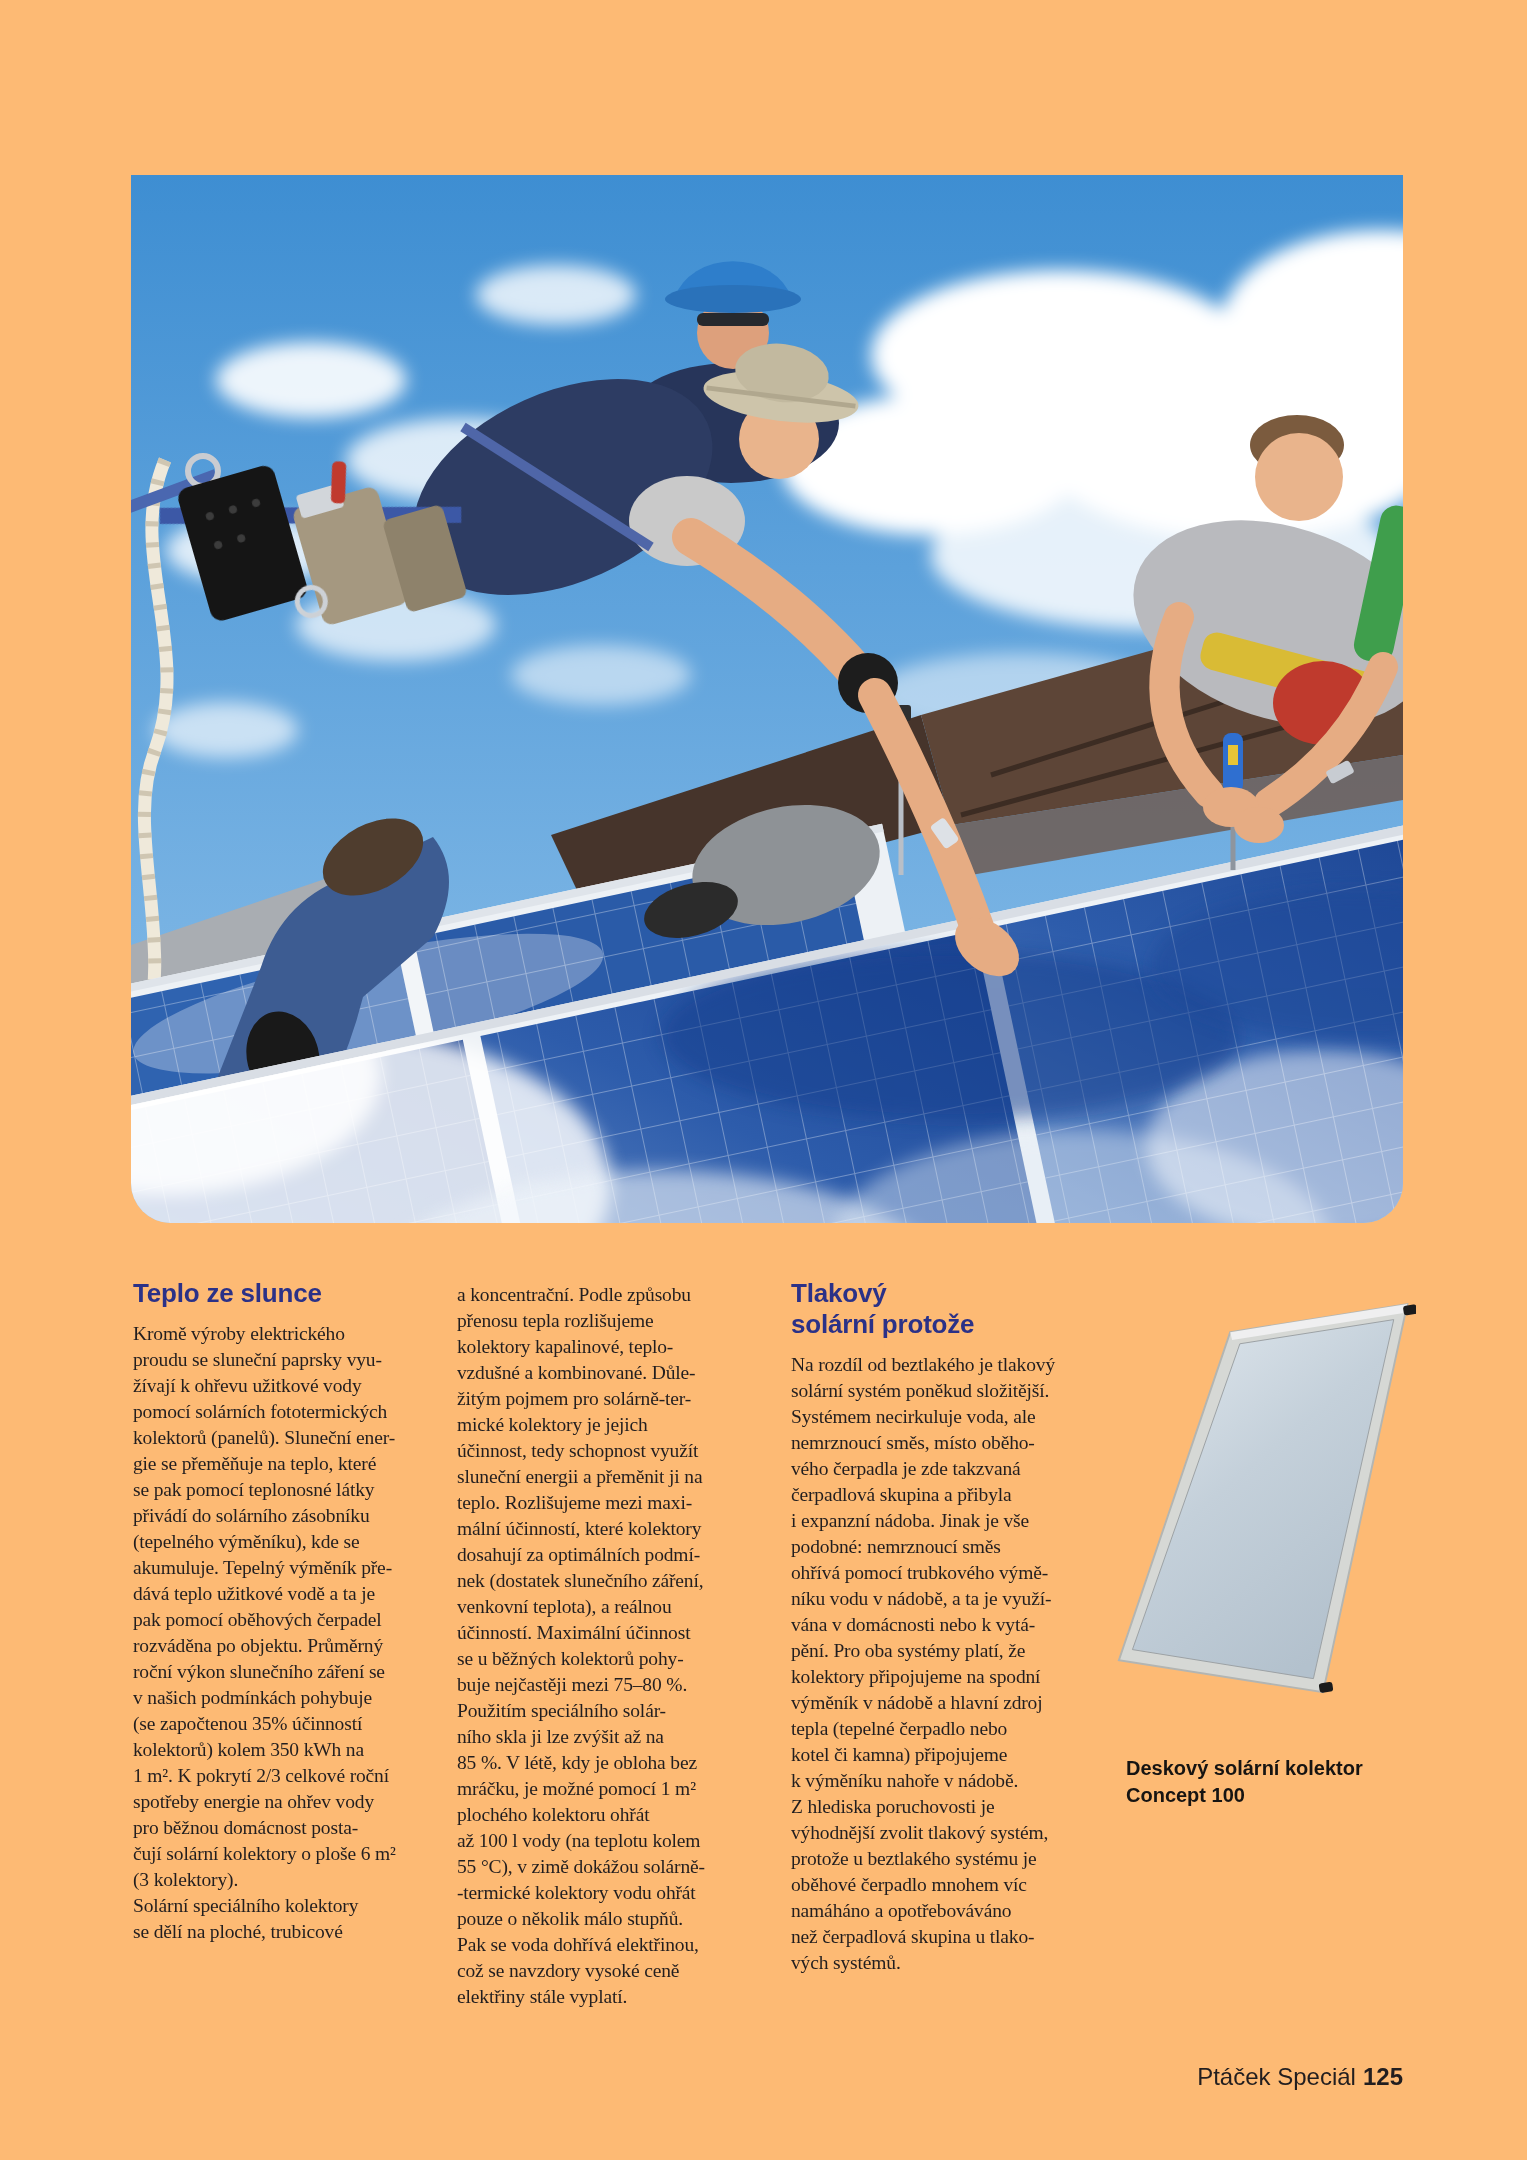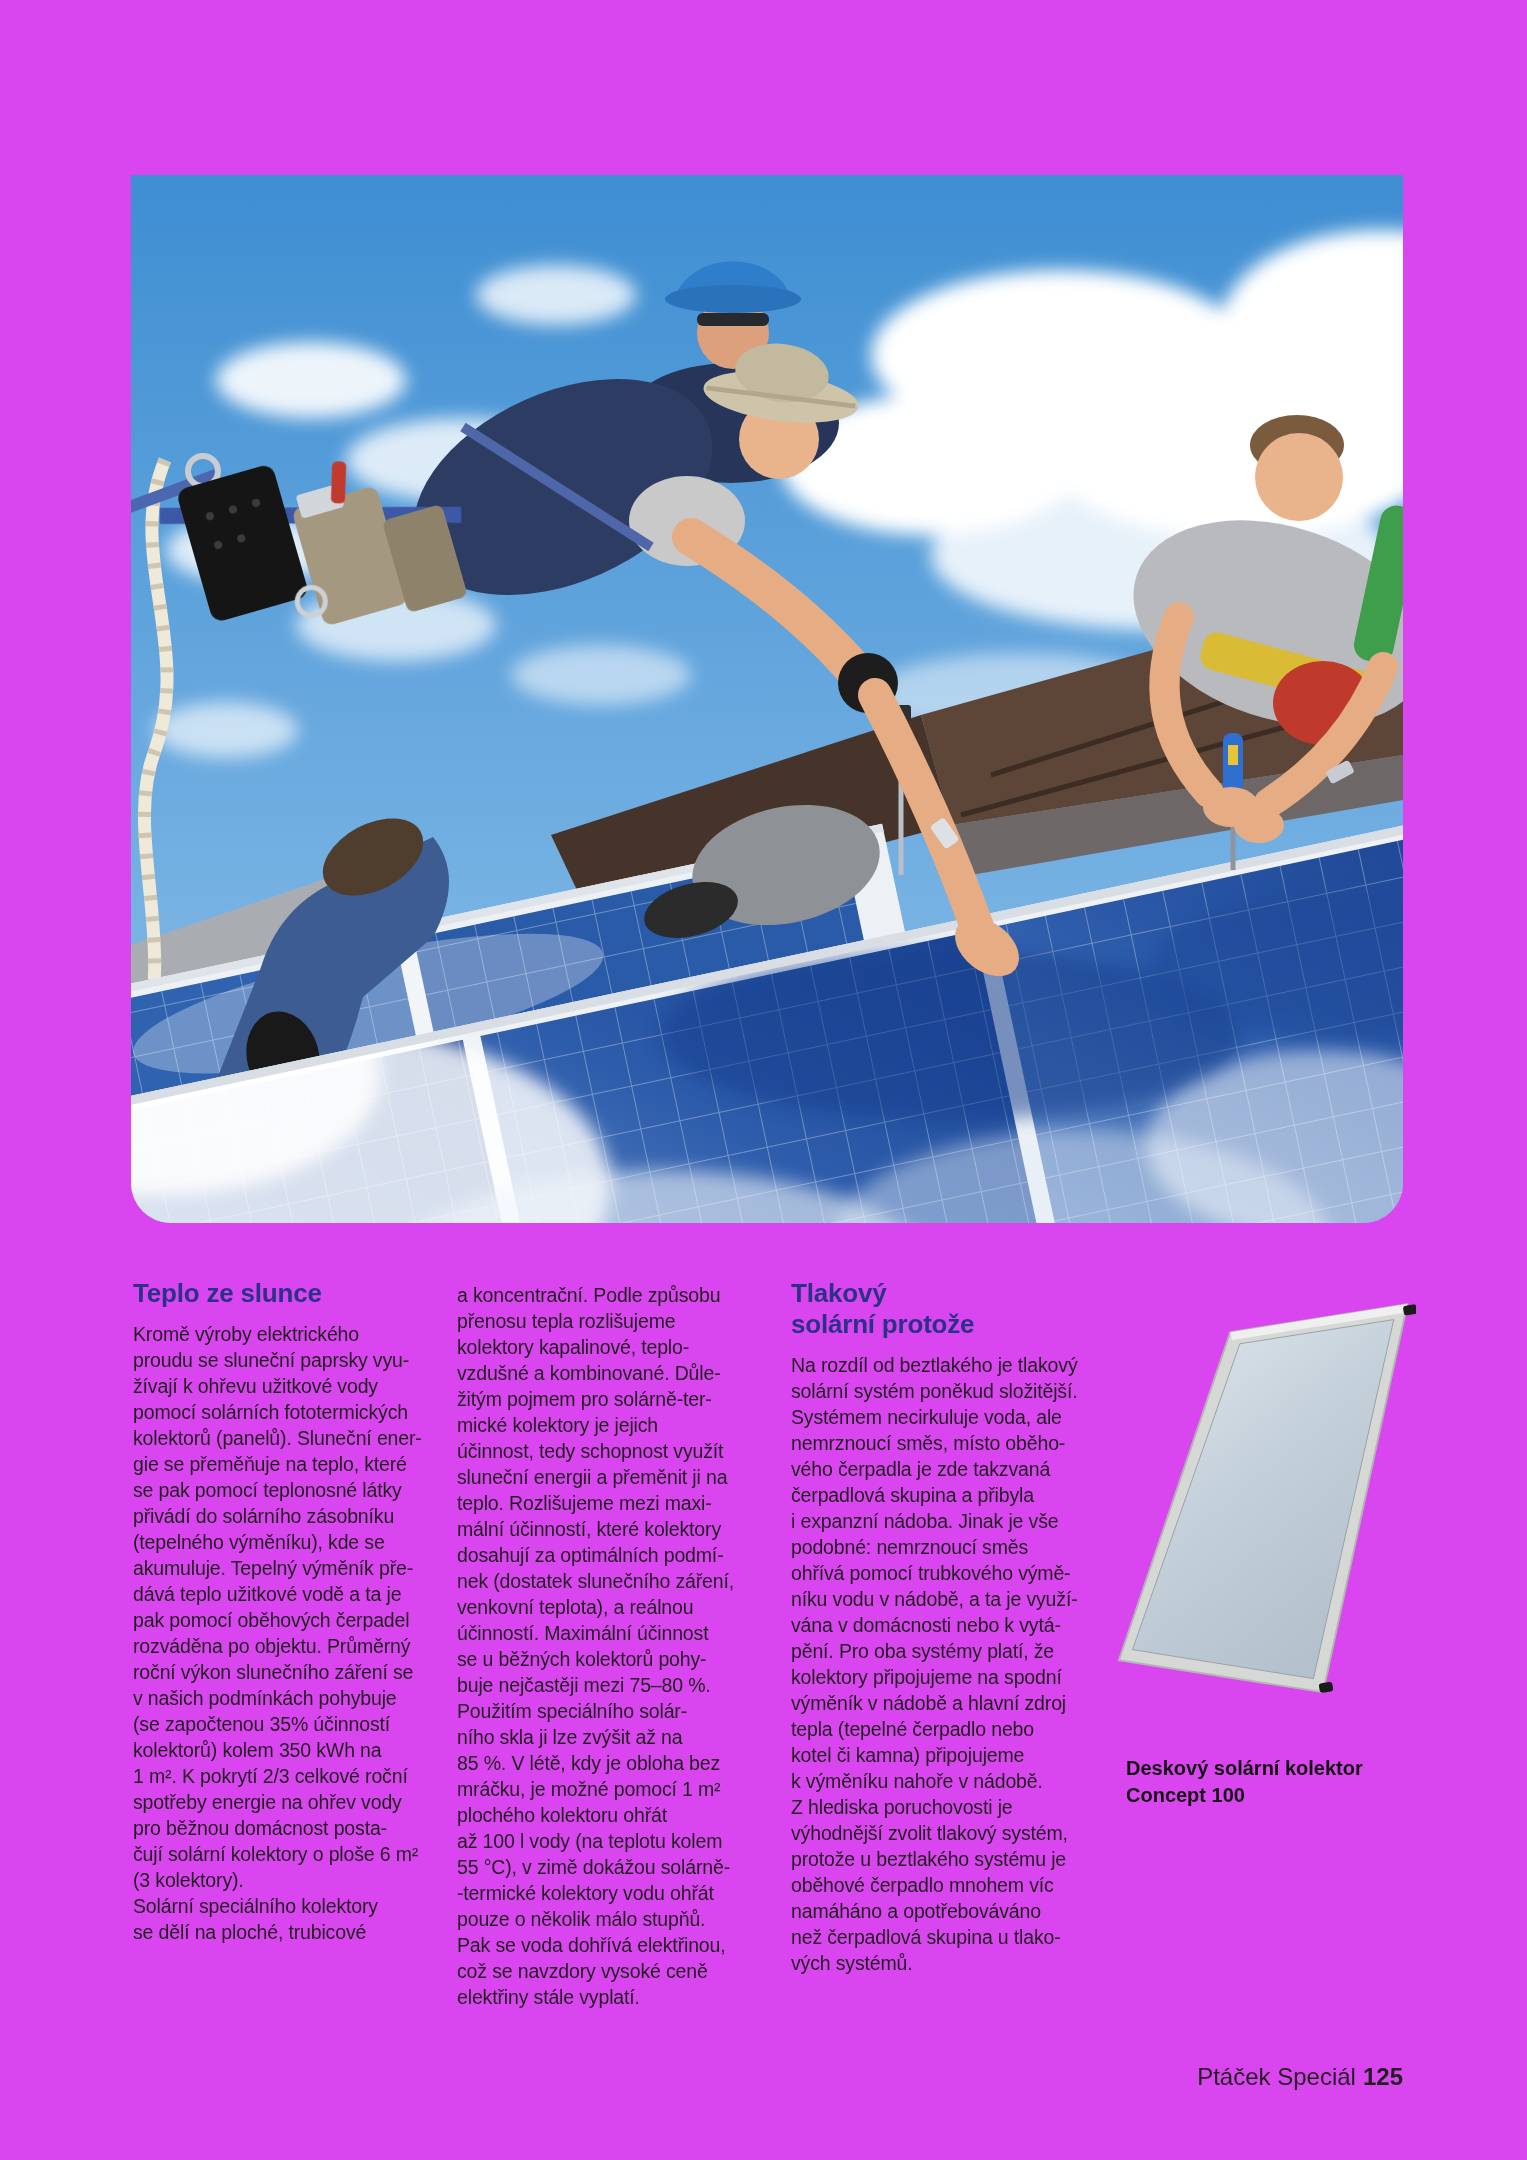--- a/index.html
+++ b/index.html
@@ -1,34 +1,34 @@
 <!DOCTYPE html>
 <html><head>
 <meta charset="utf-8">
 <style>
   html,body{margin:0;padding:0;background:#ffffff;}
   body{width:1527px;height:2160px;position:relative;font-family:"Liberation Sans",sans-serif;}
-  .page{position:absolute;inset:0;background:#d946ef;overflow:hidden;}
+  .page{position:absolute;inset:0;background:#fdba74;overflow:hidden;}
 
   .hero{position:absolute;left:131px;top:175px;width:1272px;height:1048px;margin:0;
         border-radius:0 0 40px 40px;overflow:hidden;}
   .hero svg{display:block;width:100%;height:100%;}
 
   .content{position:absolute;left:133px;top:1278px;display:flex;}
   .col{flex:none;}
   .c1{width:304px;margin-right:20px;}
   .c2{width:304px;margin-right:30px;}
   .c3{width:304px;margin-right:21px;}
   .c4{width:300px;}
 
   .heading{font-size:26px;line-height:31px;font-weight:bold;color:#2b3187;
            margin:0 0 12px 0;white-space:pre-line;letter-spacing:-0.2px;}
   .heading.mt{margin-top:34px;}
   .para{font-size:19.5px;line-height:26px;color:#221e1f;margin:0;
-        white-space:pre-line;letter-spacing:-0.15px;}
+        white-space:pre-line;letter-spacing:-0.15px;font-family:Liberation Serif, serif;}
   .c2 .para{padding-top:4px;}
 
   .product-img{width:300px;height:415px;margin-top:17px;}
   .product-img svg{display:block;width:100%;height:100%;}
   .caption{font-size:20px;line-height:27px;font-weight:bold;color:#161412;
            margin:45px 0 0 10px;white-space:pre-line;}
 
   .page-footer{position:absolute;top:2063px;right:124px;font-size:24px;color:#221e1f;}
   .page-footer .pn{font-weight:bold;margin-left:7px;}
 </style>

